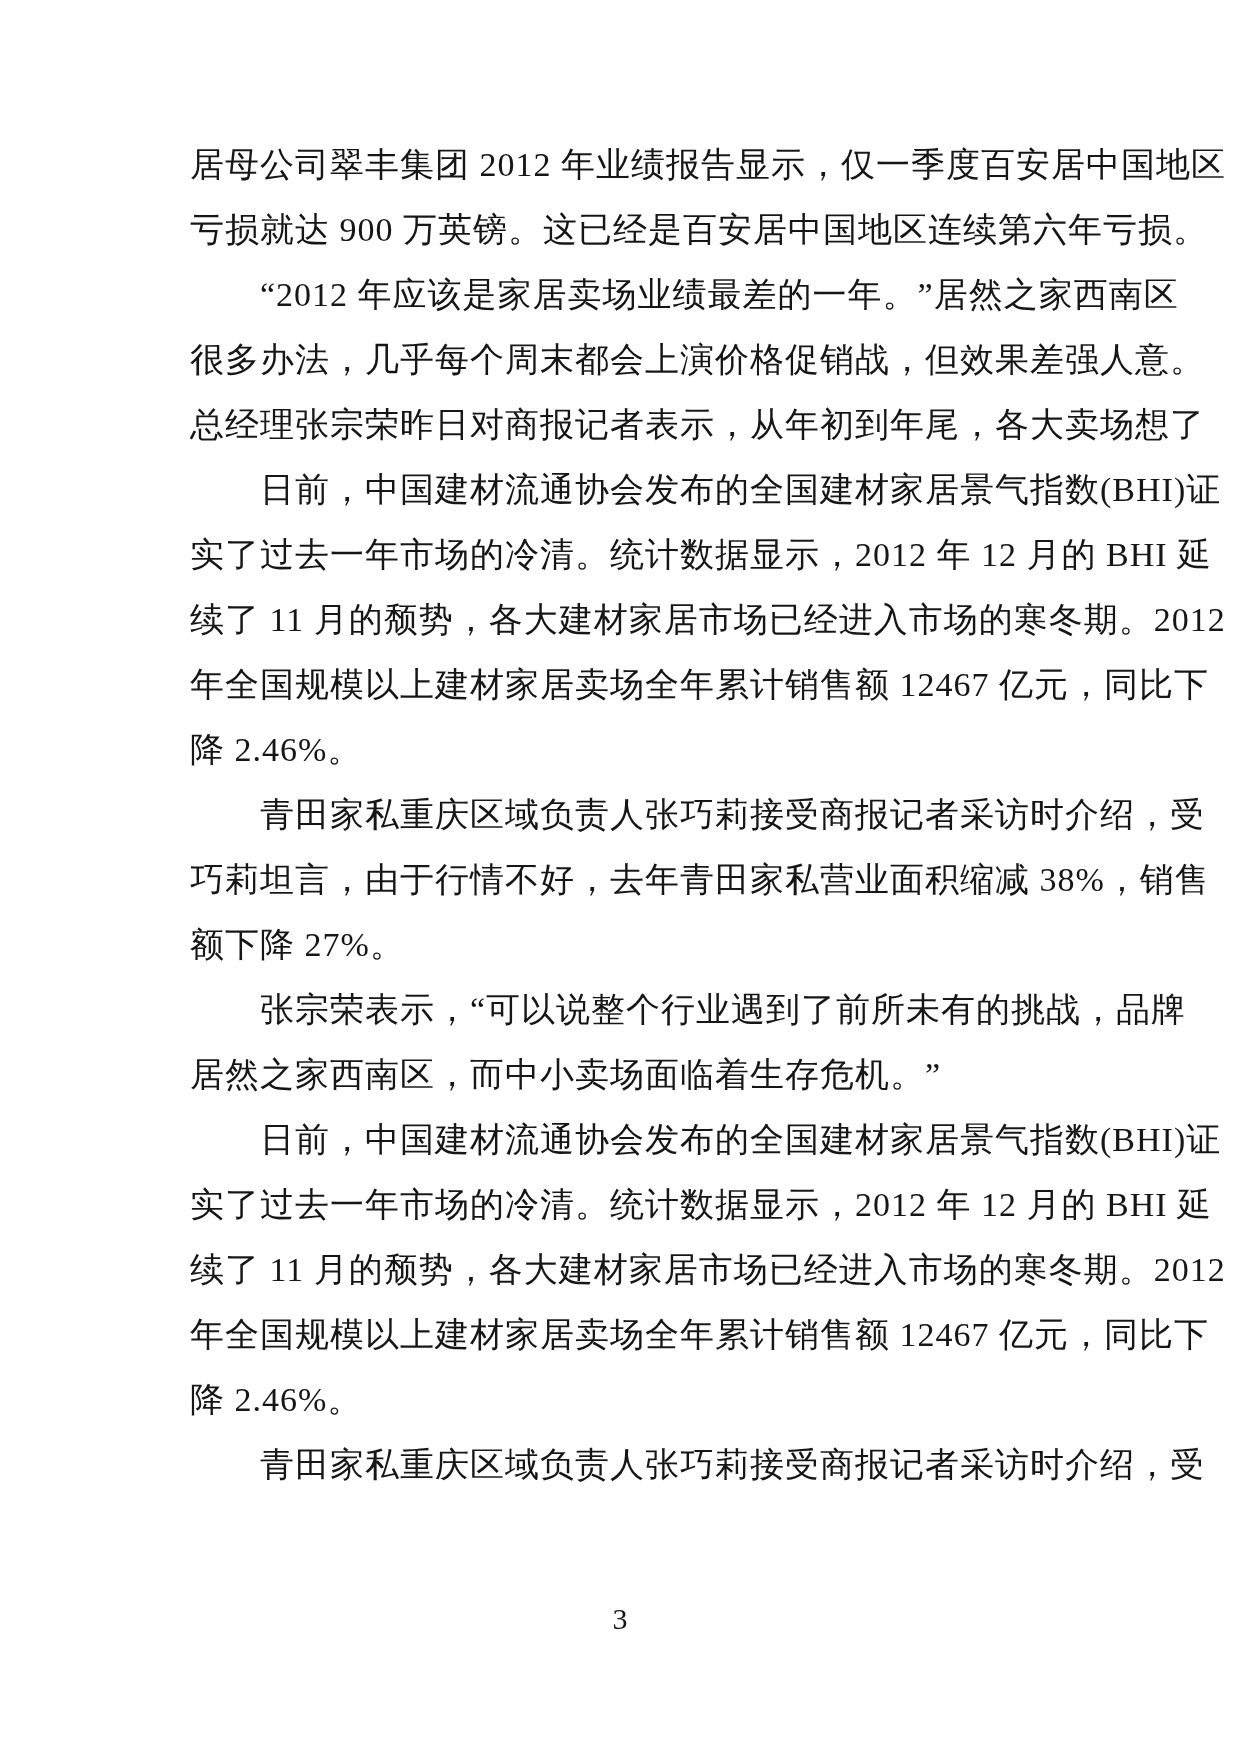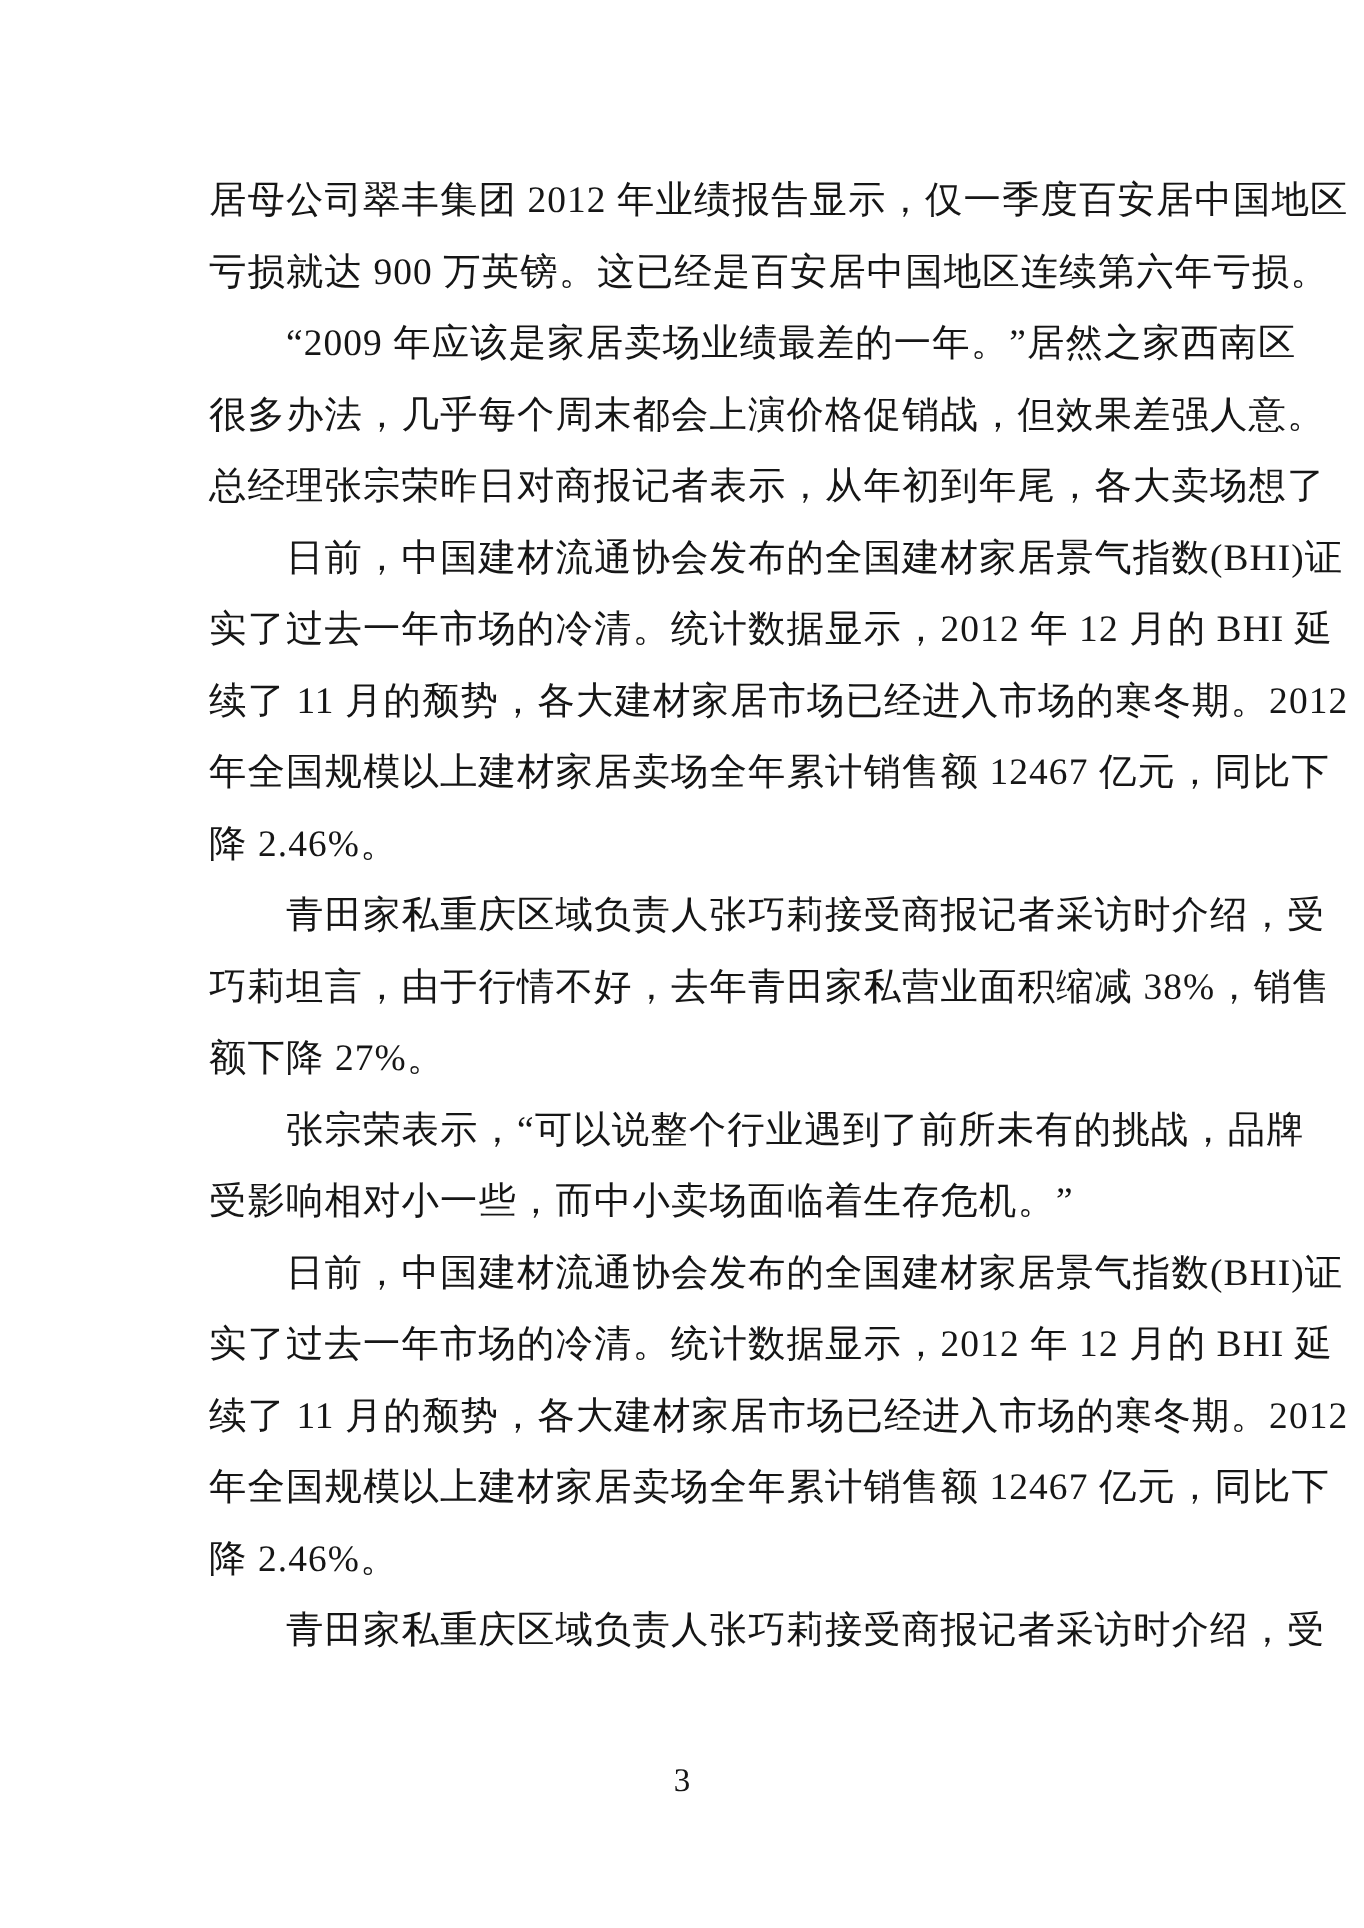--- a/index.html
+++ b/index.html
@@ -11,21 +11,21 @@
     position: relative;
     width: 1240px;
     height: 1753px;
     background: #ffffff;
     overflow: hidden;
     font-family: "Liberation Serif", "DejaVu Serif", serif;
   }
   .text-block {
     position: absolute;
     left: 190px;
-    top: 150px;
+    top: 132px;
     width: 920px;
   }
   .doc-line {
     font-size: 34px;
     line-height: 65px;
     height: 65px;
     letter-spacing: 1px;
     color: #161616;
     white-space: nowrap;
     font-family: "Liberation Serif", "DejaVu Serif", serif;
@@ -42,33 +42,33 @@
     font-family: "Liberation Serif", "DejaVu Serif", serif;
   }
 </style>
 </head>
 <body>
 
 <div class="page">
   <div class="text-block">
     <div class="doc-line">居母公司翠丰集团 2012 年业绩报告显示，仅一季度百安居中国地区</div>
     <div class="doc-line">亏损就达 900 万英镑。这已经是百安居中国地区连续第六年亏损。</div>
-    <div class="doc-line">　　“2009 年应该是家居卖场业绩最差的一年。”居然之家西南区</div>
+    <div class="doc-line">　　“2012 年应该是家居卖场业绩最差的一年。”居然之家西南区</div>
     <div class="doc-line">很多办法，几乎每个周末都会上演价格促销战，但效果差强人意。</div>
     <div class="doc-line">总经理张宗荣昨日对商报记者表示，从年初到年尾，各大卖场想了</div>
     <div class="doc-line">　　日前，中国建材流通协会发布的全国建材家居景气指数(BHI)证</div>
     <div class="doc-line">实了过去一年市场的冷清。统计数据显示，2012 年 12 月的 BHI 延</div>
     <div class="doc-line">续了 11 月的颓势，各大建材家居市场已经进入市场的寒冬期。2012</div>
     <div class="doc-line">年全国规模以上建材家居卖场全年累计销售额 12467 亿元，同比下</div>
     <div class="doc-line">降 2.46%。</div>
     <div class="doc-line">　　青田家私重庆区域负责人张巧莉接受商报记者采访时介绍，受</div>
     <div class="doc-line">巧莉坦言，由于行情不好，去年青田家私营业面积缩减 38%，销售</div>
     <div class="doc-line">额下降 27%。</div>
     <div class="doc-line">　　张宗荣表示，“可以说整个行业遇到了前所未有的挑战，品牌</div>
-    <div class="doc-line">受影响相对小一些，而中小卖场面临着生存危机。”</div>
+    <div class="doc-line">居然之家西南区，而中小卖场面临着生存危机。”</div>
     <div class="doc-line">　　日前，中国建材流通协会发布的全国建材家居景气指数(BHI)证</div>
     <div class="doc-line">实了过去一年市场的冷清。统计数据显示，2012 年 12 月的 BHI 延</div>
     <div class="doc-line">续了 11 月的颓势，各大建材家居市场已经进入市场的寒冬期。2012</div>
     <div class="doc-line">年全国规模以上建材家居卖场全年累计销售额 12467 亿元，同比下</div>
     <div class="doc-line">降 2.46%。</div>
     <div class="doc-line">　　青田家私重庆区域负责人张巧莉接受商报记者采访时介绍，受</div>
   </div>
   <div class="page-number">3</div>
 </div>
 

